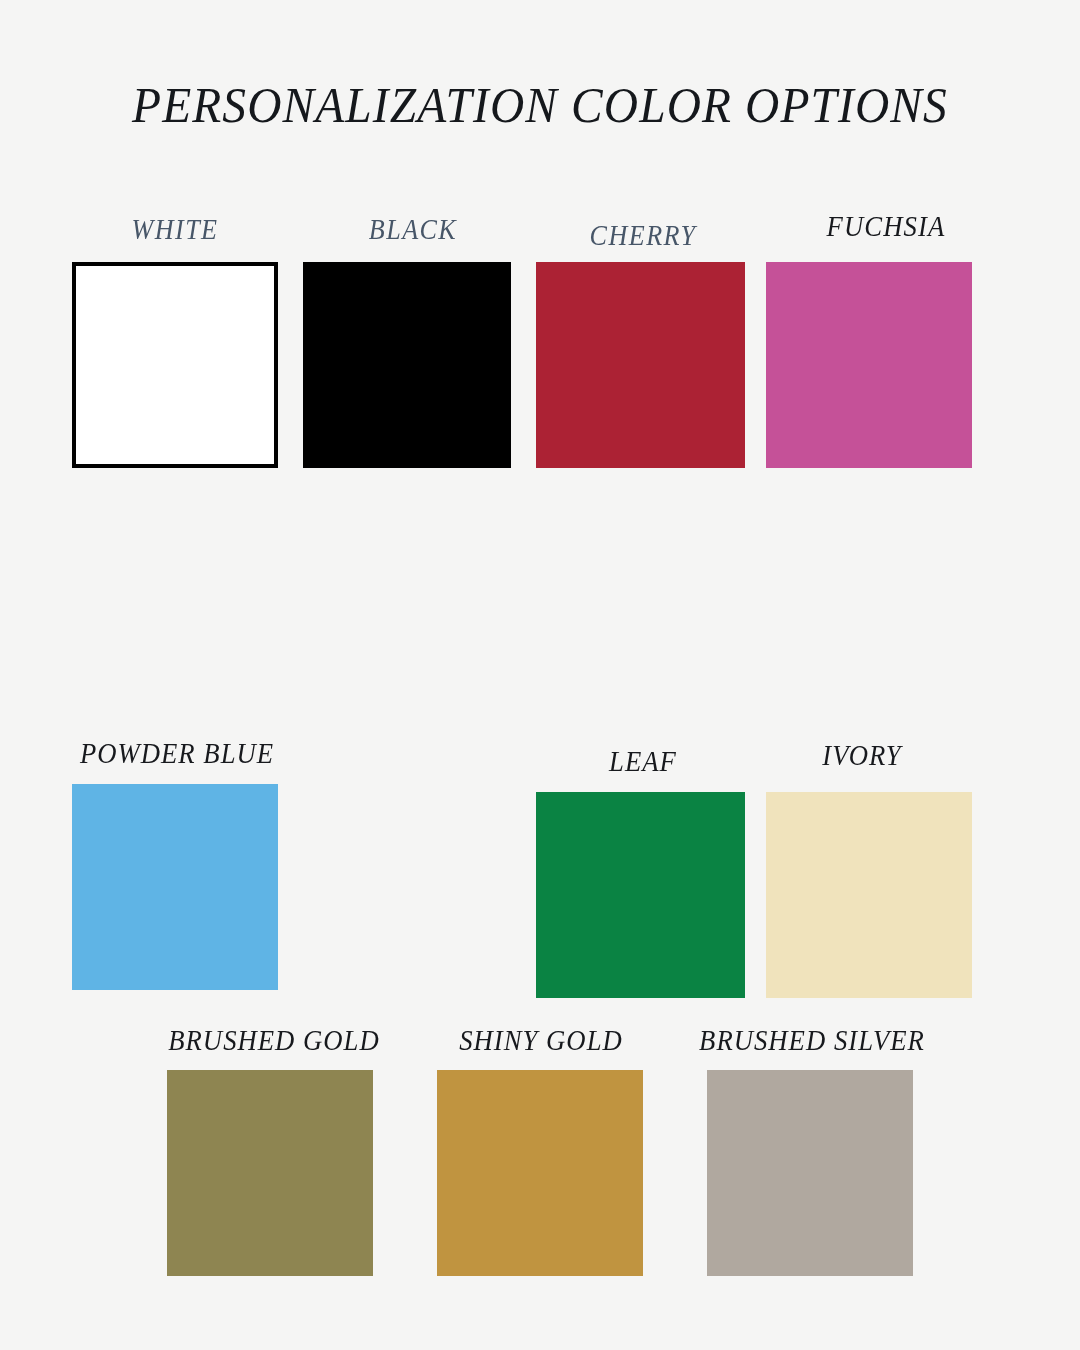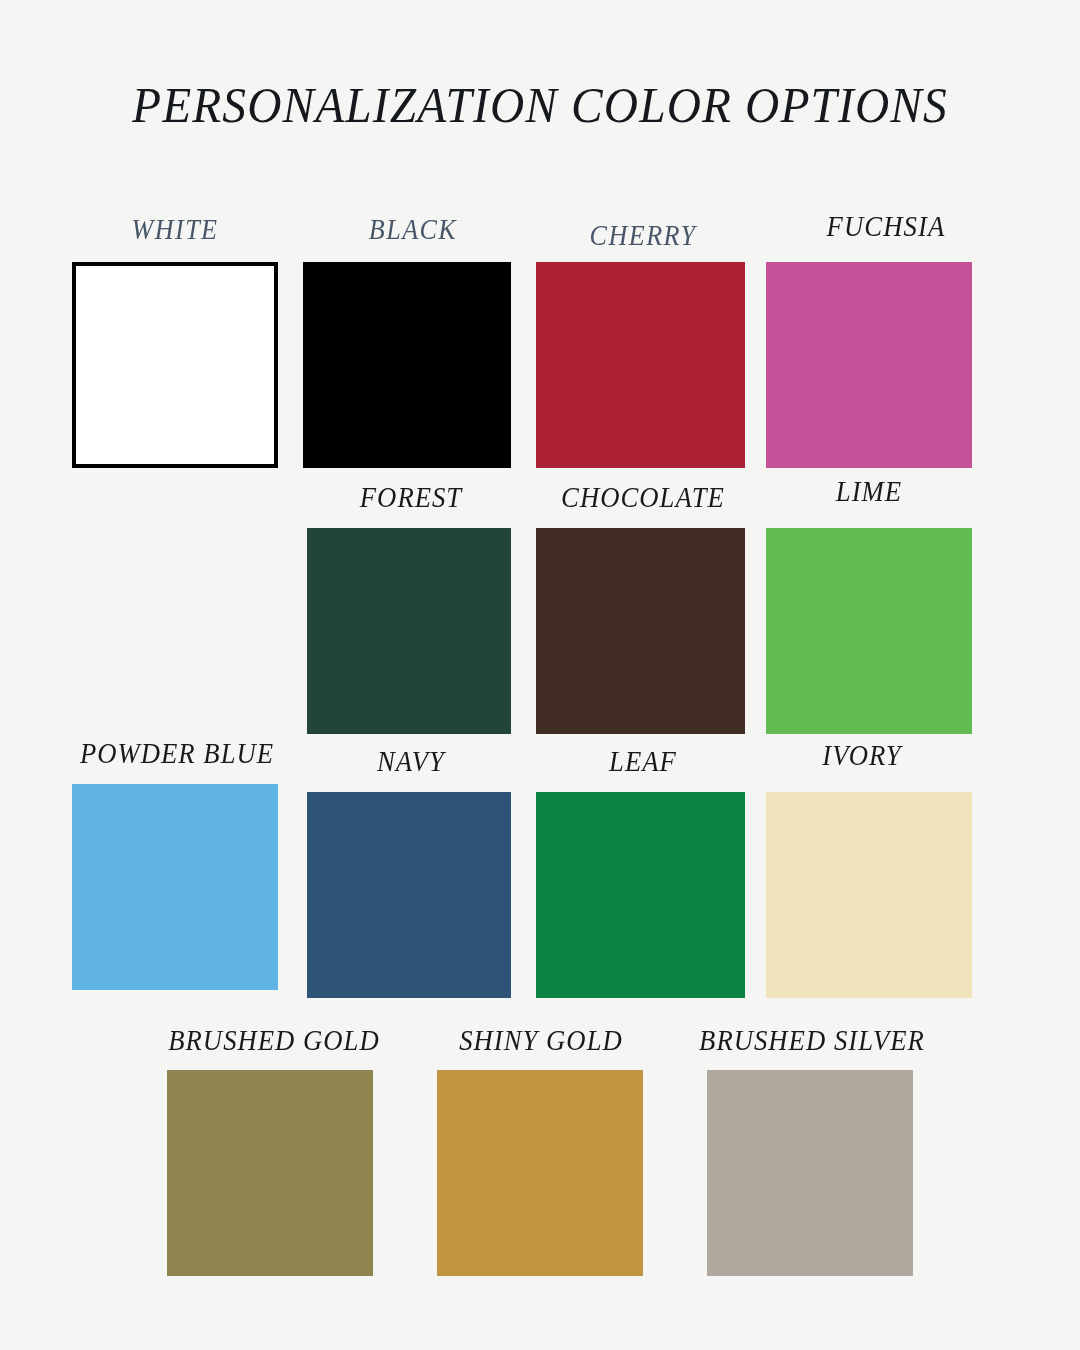--- a/index.html
+++ b/index.html
@@ -100,54 +100,30 @@
   </div>
 
   <div class="cell" style="left:766px; top:262px; width:206px; height:206px;">
     <div class="swatch" style="width:206px; height:206px;">
       <div class="swatch-fill" style="background:#c55198;"></div>
     </div>
     <div class="label" style="left: 120px; bottom: 227px; font-size: 29px; letter-spacing: 1.2px; transform: translateX(-50%) scaleX(0.92); color: rgb(23, 25, 29);">FUCHSIA</div>
   </div>
 
 
-  <div class="cell" style="left:307px; top:528px; width:204px; height:206px;">
-    <div class="swatch" style="width:204px; height:206px;">
-      <div class="swatch-fill" style="background:#22453a;"></div>
-    </div>
-    <div class="label" style="left: 104px; bottom: 222px; font-size: 29px; letter-spacing: 1.1px; transform: translateX(-50%) scaleX(0.92); color: rgb(23, 25, 29);">FOREST</div>
-  </div>
 
-  <div class="cell" style="left:536px; top:528px; width:209px; height:206px;">
-    <div class="swatch" style="width:209px; height:206px;">
-      <div class="swatch-fill" style="background:#412d24;"></div>
-    </div>
-    <div class="label" style="left: 107px; bottom: 222px; font-size: 29px; letter-spacing: 1.1px; transform: translateX(-50%) scaleX(0.92); color: rgb(23, 25, 29);">CHOCOLATE</div>
-  </div>
 
-  <div class="cell" style="left:766px; top:528px; width:206px; height:206px;">
-    <div class="swatch" style="width:206px; height:206px;">
-      <div class="swatch-fill" style="background:#62bb53;"></div>
-    </div>
-    <div class="label" style="left: 103px; bottom: 228px; font-size: 29px; letter-spacing: 1.1px; transform: translateX(-50%) scaleX(0.92); color: rgb(23, 25, 29);">LIME</div>
-  </div>
 
   <div class="cell" style="left:72px; top:784px; width:206px; height:206px;">
     <div class="swatch" style="width:206px; height:206px;">
       <div class="swatch-fill" style="background:#5fb4e5;"></div>
     </div>
     <div class="label" style="left: 105px; bottom: 222px; font-size: 29px; letter-spacing: 1.1px; transform: translateX(-50%) scaleX(0.92); color: rgb(23, 25, 29);">POWDER BLUE</div>
   </div>
 
-  <div class="cell" style="left:307px; top:792px; width:204px; height:206px;">
-    <div class="swatch" style="width:204px; height:206px;">
-      <div class="swatch-fill" style="background:#2f5277;"></div>
-    </div>
-    <div class="label" style="left: 104px; bottom: 222px; font-size: 29px; letter-spacing: 1.1px; transform: translateX(-50%) scaleX(0.92); color: rgb(23, 25, 29);">NAVY</div>
-  </div>
 
   <div class="cell" style="left:536px; top:792px; width:209px; height:206px;">
     <div class="swatch" style="width:209px; height:206px;">
       <div class="swatch-fill" style="background:#0a8343;"></div>
     </div>
     <div class="label" style="left: 107px; bottom: 222px; font-size: 29px; letter-spacing: 1.1px; transform: translateX(-50%) scaleX(0.92); color: rgb(23, 25, 29);">LEAF</div>
   </div>
 
   <div class="cell" style="left:766px; top:792px; width:206px; height:206px;padding-left:24px;">
     <div class="swatch" style="width:206px; height:206px;">

